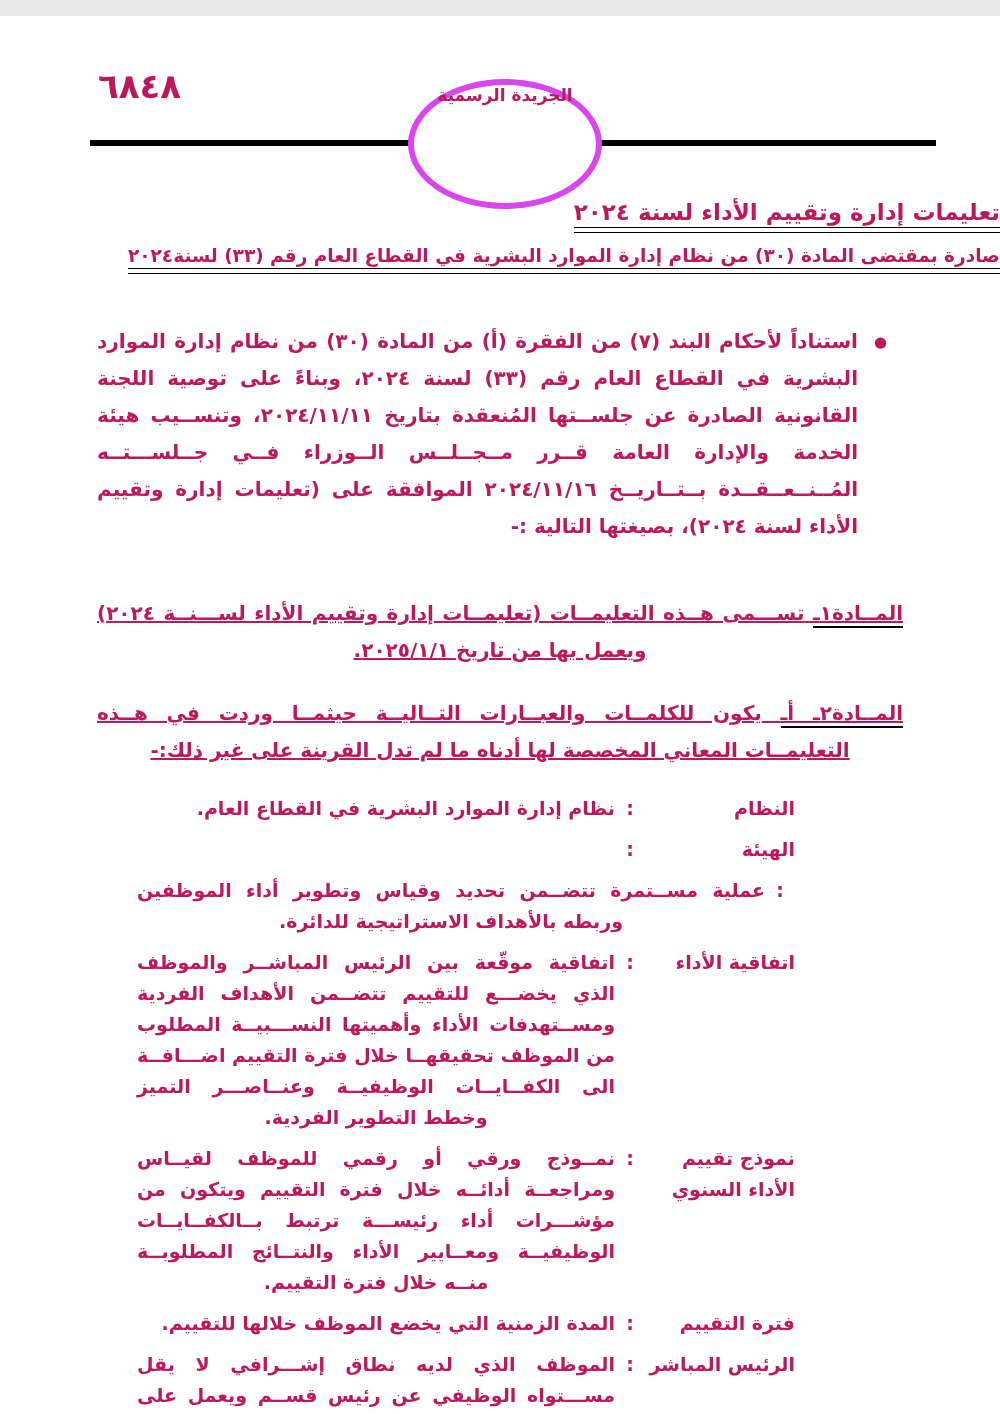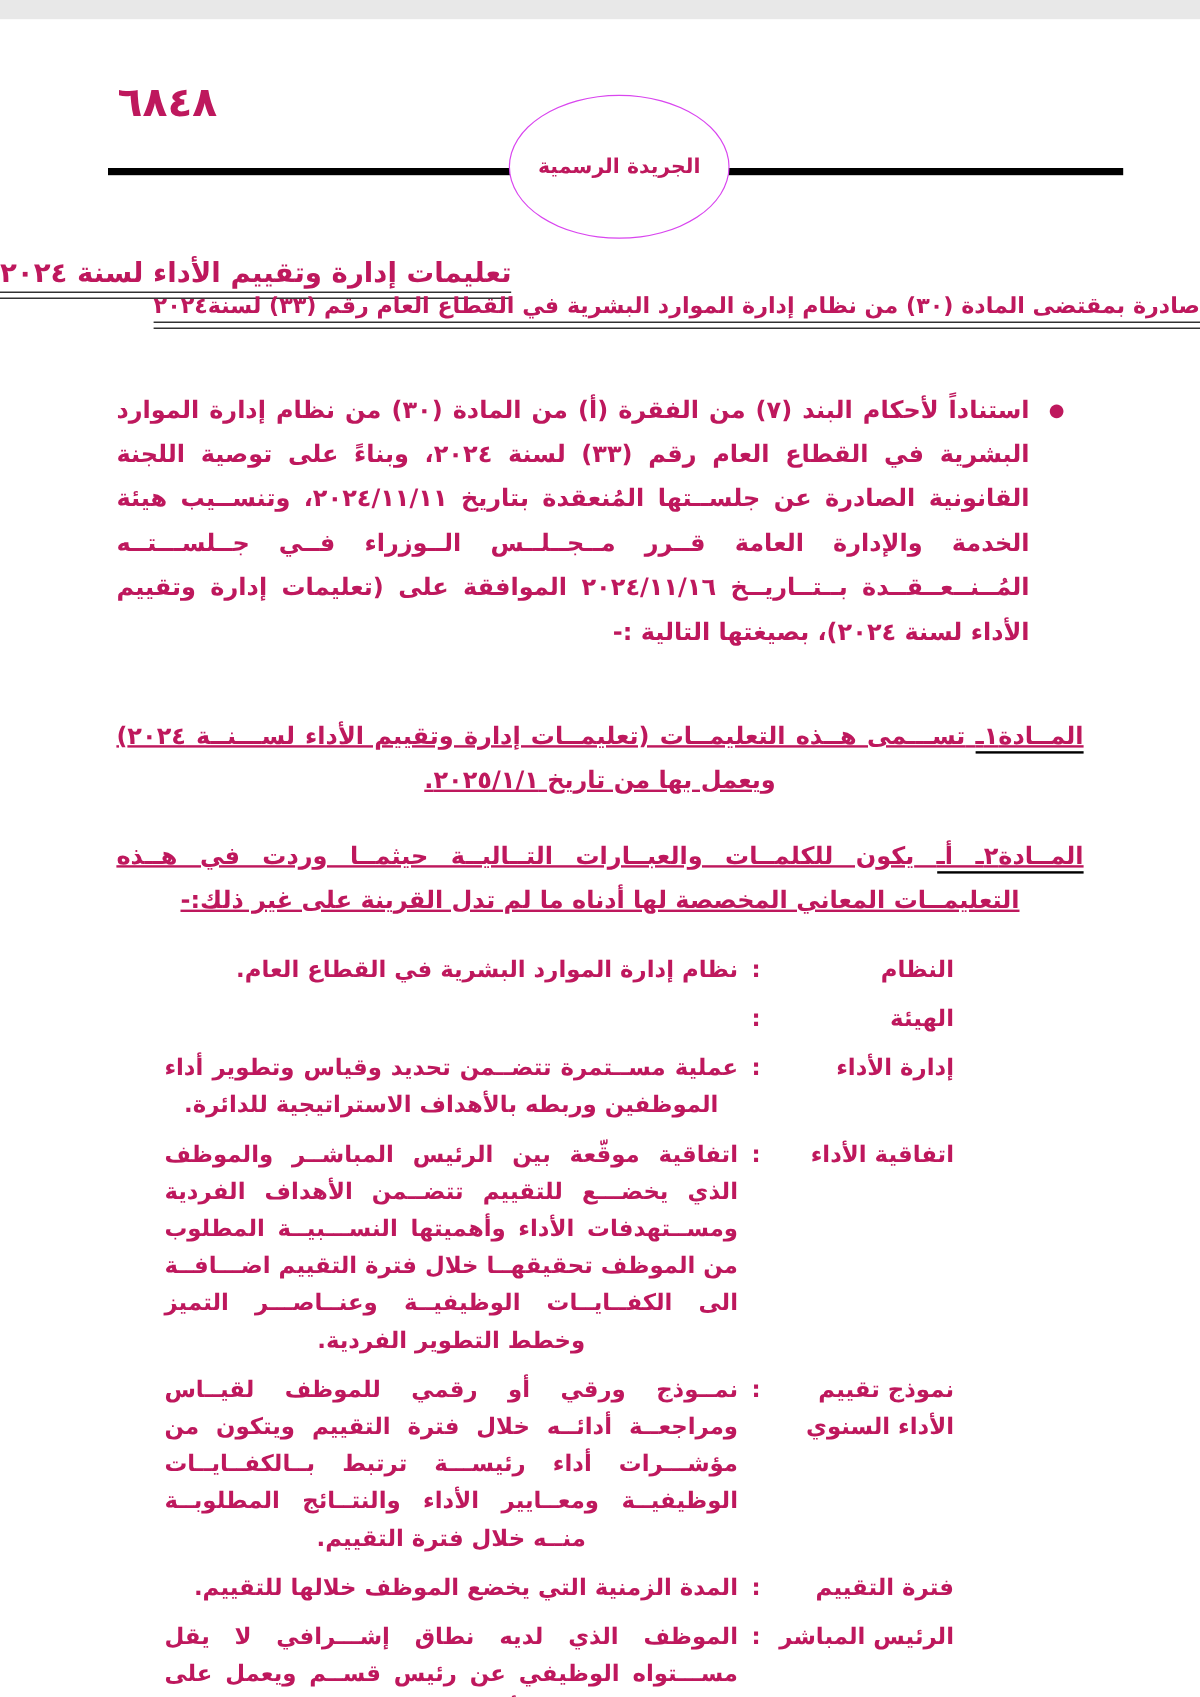--- a/index.html
+++ b/index.html
@@ -17,29 +17,29 @@
   
   .page-number{
     position:absolute;top:50px;left:98px;
     font-size:34px;letter-spacing:6px;
   }
   .header-rule{
     position:absolute;top:124px;left:90px;
     width:846px;height:6px;background:#000;
   }
   .gazette-ellipse{
-    position:absolute;top:63px;left:424px;
+    position:absolute;top:63px;left:408px;
     width:182px;height:118px;
-    background:#fff;border:1px solid #d946ef;border-radius:50%;
-    display:flex;align-items:center;justify-content:center;
+    background:#fff;border:6px solid #d946ef;border-radius:50%;
+    display:flex;align-items:flex-start;justify-content:center;
     z-index:2;text-align:center;
     font-size:17px;
   }
   
-  .title-wrap{position:absolute;top:199px;left:0;width:100%;text-align:left;}
+  .title-wrap{position:absolute;top:183px;left:0;width:100%;text-align:right;}
   .subtitle-wrap{position:absolute;top:229px;left:0;width:100%;text-align:right;}
   .u2-outer{display:inline-block;border-bottom:1px solid #000;padding-bottom:4px;}
   .u2-inner{display:inline-block;border-bottom:1px solid #000;padding-bottom:2px;}
   .doc-title{font-size:23px;}
   .doc-subtitle{font-size:18.5px;}
   
   .content{position:absolute;top:307px;right:97px;left:97px;}
   .preamble{
     position:relative;
     margin:0;padding-right:45px;
@@ -111,21 +111,20 @@
         <div class="def-colon">:</div>
         <div class="def-text">نظام إدارة الموارد البشرية في القطاع العام.</div>
       </div>
 
       <div class="def-row">
         <div class="def-term">الهيئة</div>
         <div class="def-colon">:</div>
       </div>
 
       <div class="def-row">
-        <div class="def-term">إدارة الأداء</div>
         <div class="def-colon">:</div>
         <div class="def-text center-last">عملية مســتمرة تتضــمن تحديد وقياس وتطوير أداء الموظفين وربطه بالأهداف الاستراتيجية للدائرة.</div>
       </div>
 
       <div class="def-row">
         <div class="def-term">اتفاقية الأداء</div>
         <div class="def-colon">:</div>
         <div class="def-text center-last">اتفاقية موقّعة بين الرئيس المباشــر والموظف الذي يخضـــع للتقييم تتضــمن الأهداف الفردية ومســتهدفات الأداء وأهميتها النســـبيــة المطلوب من الموظف تحقيقهــا خلال فترة التقييم اضـــافــة الى الكفــايــات الوظيفيــة وعنــاصـــر التميز وخطط التطوير الفردية.</div>
       </div>
 

